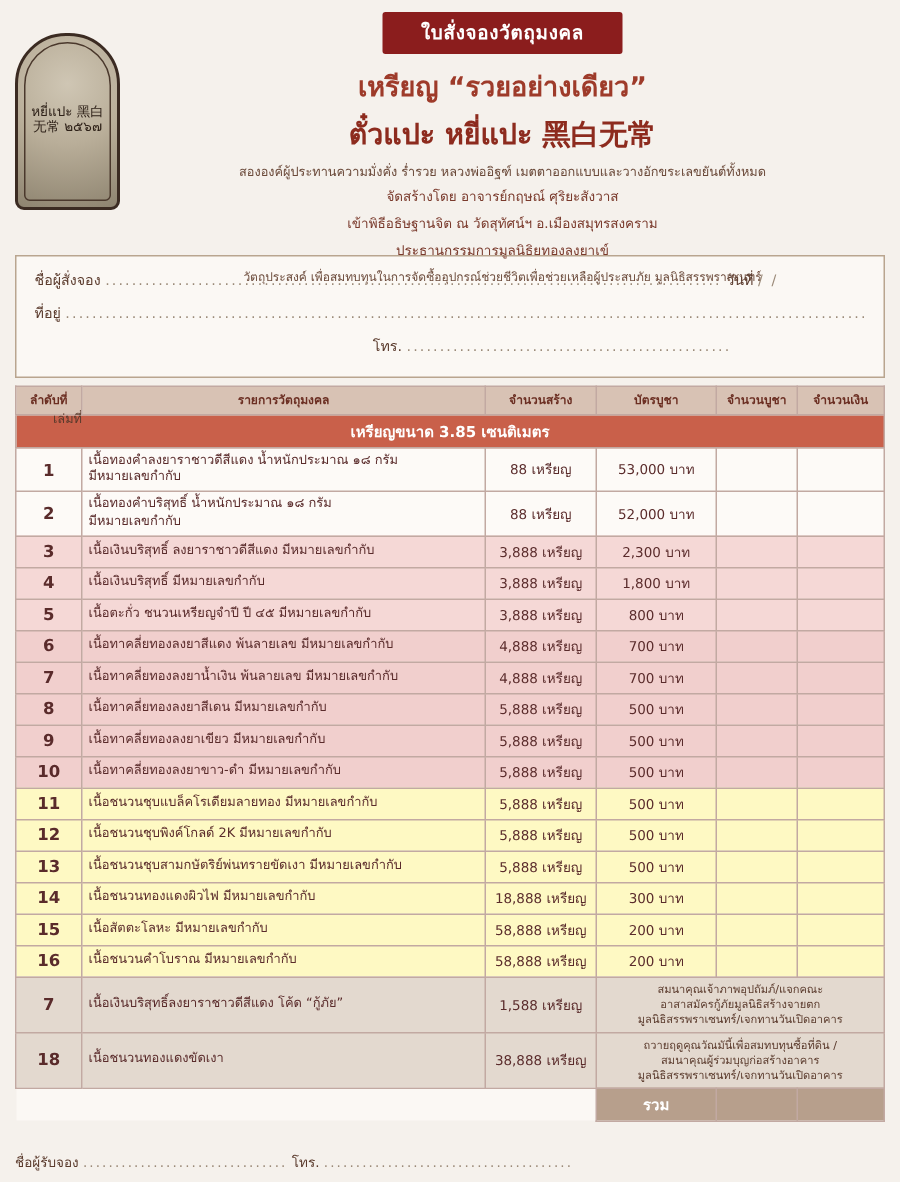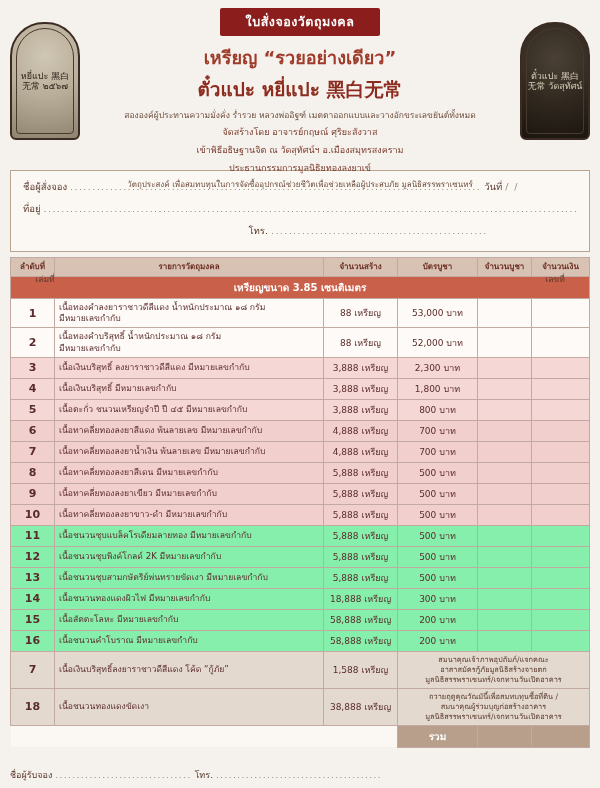--- a/index.html
+++ b/index.html
@@ -158,21 +158,21 @@
     font-weight:bold;
     font-size:10px;
     padding:3px;
   }
   td.num { text-align:center; font-weight:bold; font-size:11px; }
   td.desc { text-align:left; font-size:8.6px; line-height:1.3; }
   td.mid { text-align:center; font-size:9px; }
   .r-light { background:#fdfaf7; }
   .r-pink  { background:#f5d8d6; }
   .r-pink2 { background:#f1cfcd; }
-  .r-rose  { background:#86efac; }
+  .r-rose  { background:#fef9c3; }
   .r-tan   { background:#e3d9cf; }
   td.note { text-align:center; font-size:7.4px; line-height:1.35; color:#5a3a2c; }
   .sum-row td { background:#b79f8c; height:22px; }
   .sum-row td.sum-label {
     text-align:center; color:#ffffff; font-weight:bold; font-size:10px;
     background:#b79f8c;
   }
   .sum-row td.blank-l { background:#fbf8f4; border:none; }
   .footer {
     margin-top:20px;
@@ -201,29 +201,20 @@
       <div class="doc-badge">ใบสั่งจองวัตถุมงคล</div>
       <div class="t1">เหรียญ “รวยอย่างเดียว”</div>
       <div class="t2">ตั๋วแปะ  หยี่แปะ  黑白无常</div>
       <div class="t3">สององค์ผู้ประทานความมั่งคั่ง ร่ำรวย หลวงพ่ออิฐฑ์ เมตตาออกแบบและวางอักขระเลขยันต์ทั้งหมด</div>
       <div class="t4">จัดสร้างโดย  อาจารย์กฤษณ์  ศุริยะสังวาส</div>
       <div class="t4">เข้าพิธีอธิษฐานจิต ณ  วัดสุทัศน์ฯ  อ.เมืองสมุทรสงคราม</div>
       <div class="t4">ประธานกรรมการมูลนิธิยทองลงยาเข์</div>
       <div class="t5">วัตถุประสงค์ เพื่อสมทบทุนในการจัดซื้ออุปกรณ์ช่วยชีวิตเพื่อช่วยเหลือผู้ประสบภัย มูลนิธิสรรพราเซนทร์</div>
     </div>
 
-    <div class="hdr-right">
-      <div class="amulet dark">
-        <div class="fig">ตั๋วแปะ
-黑白
-无常
-วัดสุทัศน์</div>
-      </div>
-      <div class="side-label">เลขที่</div>
-    </div>
   </div>
 
   <div class="orderbox">
     <div class="row">
       <span>ชื่อผู้สั่งจอง</span>
       <span class="dots">.............................................................................................</span>
       <span>วันที่</span>
       <span class="dots">/              /</span>
     </div>
     <div class="row">

